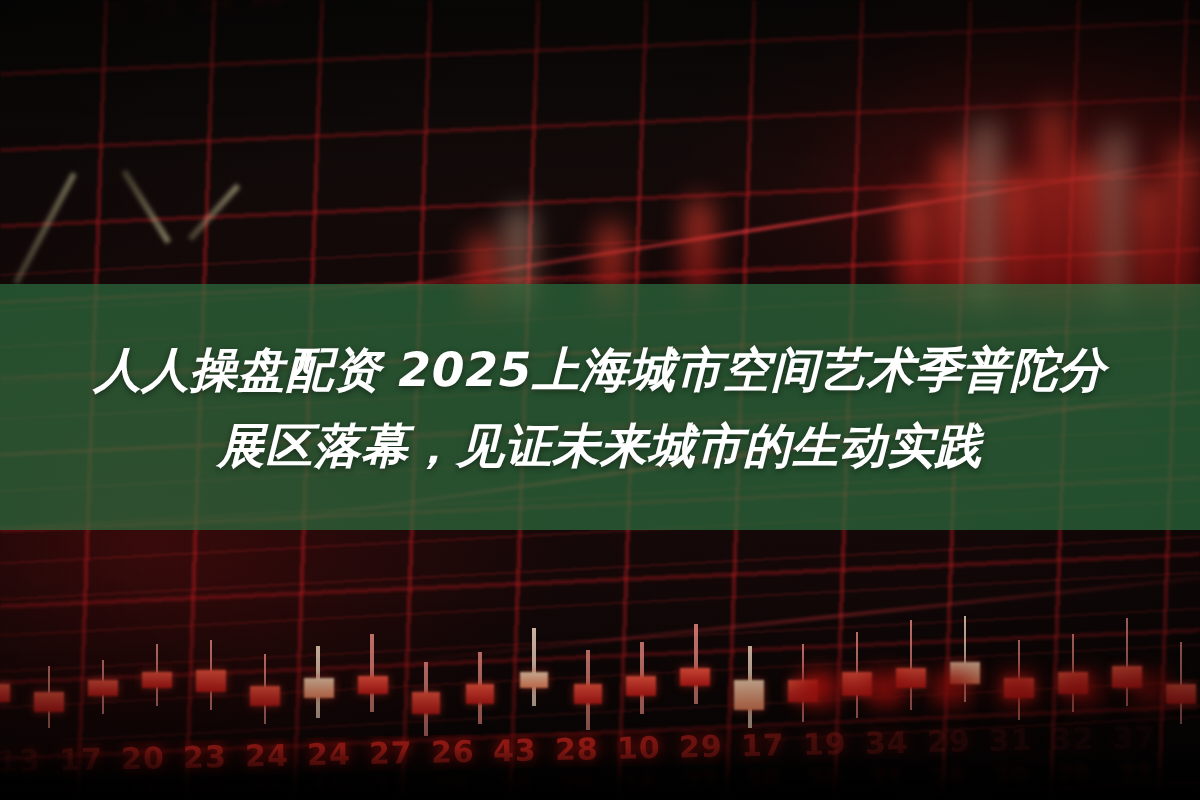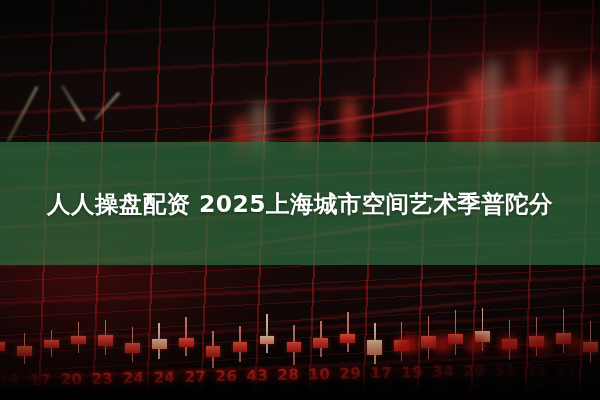--- a/index.html
+++ b/index.html
@@ -230,20 +230,21 @@
   .headline-line {
     color: #ffffff;
     font-family: "DejaVu Sans", "Liberation Sans", sans-serif;
     font-weight: 700;
     font-size: 23.5px;
     line-height: 38px;
     letter-spacing: 0.4px;
     text-align: center;
     white-space: nowrap;
     text-shadow: 0 1px 3px rgba(0,0,0,0.45);
+    font-style: italic;
   }
 </style>
 </head>
 <body>
 
 <div id="stage">
 
   <div class="photo"></div>
   <div class="green-cast"></div>
 
@@ -428,15 +429,16 @@
       <div class="blob" style="opacity: 0.68;"></div>
       <div class="blob" style="opacity: 0.59;"></div>
       <div class="blob" style="opacity: 0.5;"></div>
     </div>
 
   <div class="vignette"></div>
   <div class="bottom-dark"></div>
 
   <div class="headline-band">
     <div class="headline-line">人人操盘配资 2025上海城市空间艺术季普陀分</div>
+    <div class="headline-line">展区落幕，见证未来城市的生动实践</div>
   </div>
 
 </div>
 
 </body></html>

